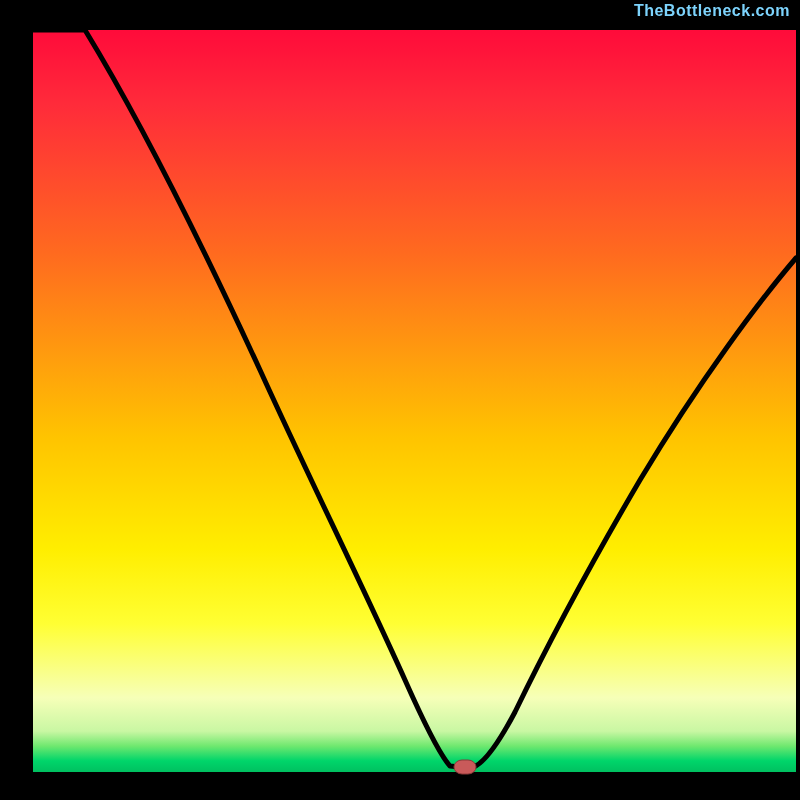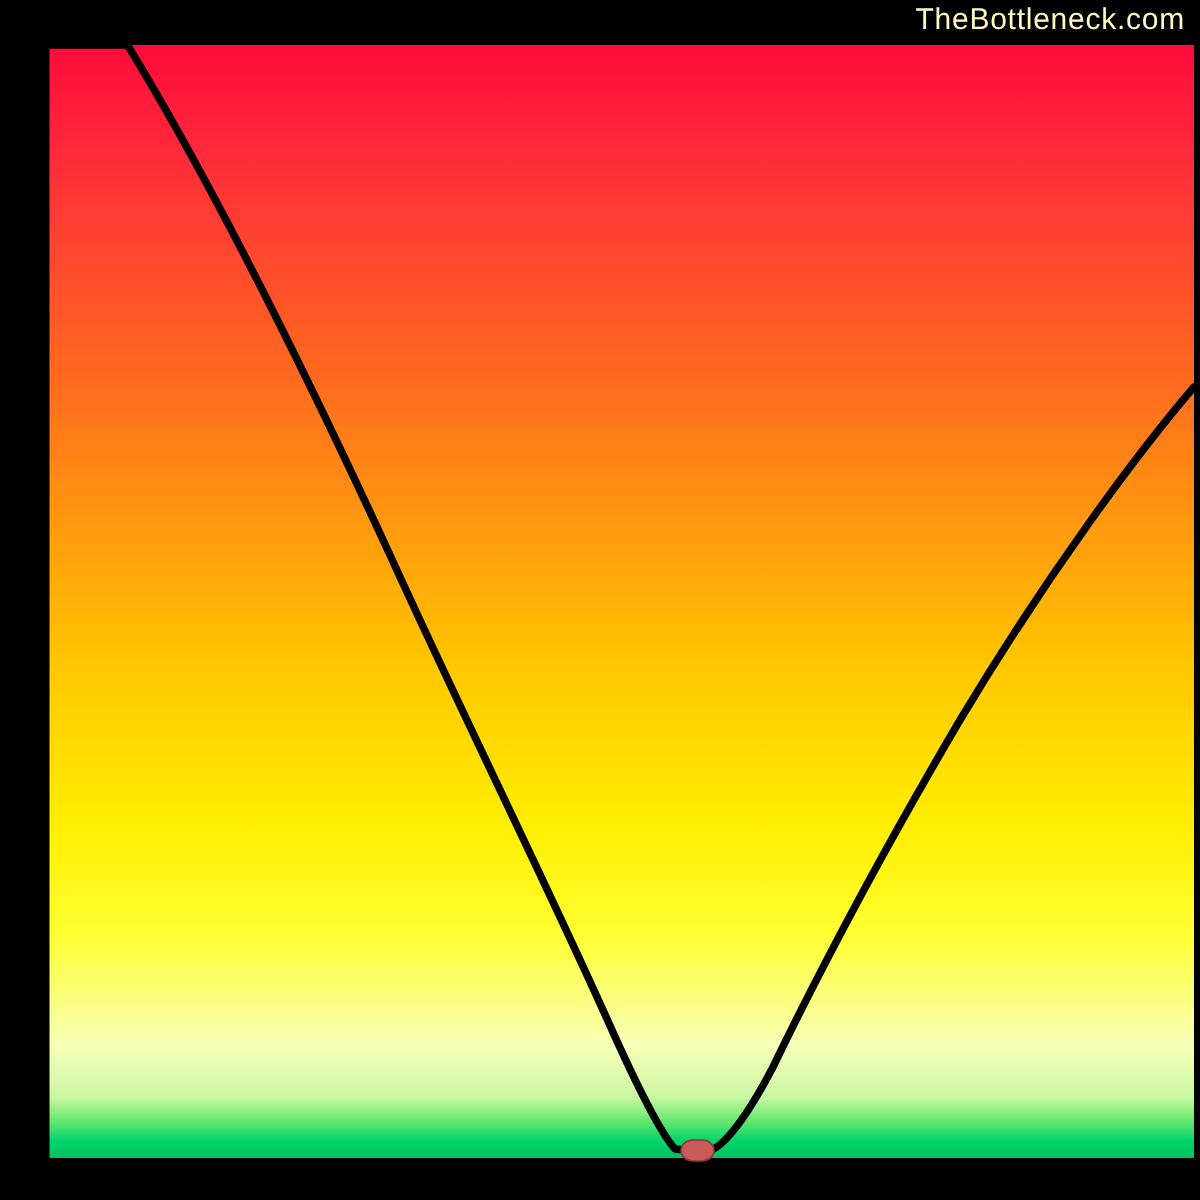--- a/index.html
+++ b/index.html
@@ -19,23 +19,23 @@
   svg {
     position: absolute;
     top: 0;
     left: 0;
   }
   .watermark {
     position: absolute;
     top: 2px;
     right: 10px;
     font-family: Arial, Helvetica, sans-serif;
-    font-size: 20px;
-    font-weight: 400;
-    color: #fef9c3;
+    font-size: 16px;
+    font-weight: 700;
+    color: #7dd3fc;
     letter-spacing: 0.5px;
     user-select: none;
   }
 </style>
 </head>
 <body>
 <div class="stage">
 
   <svg width="800" height="800" viewBox="0 0 800 800">
     <defs>

